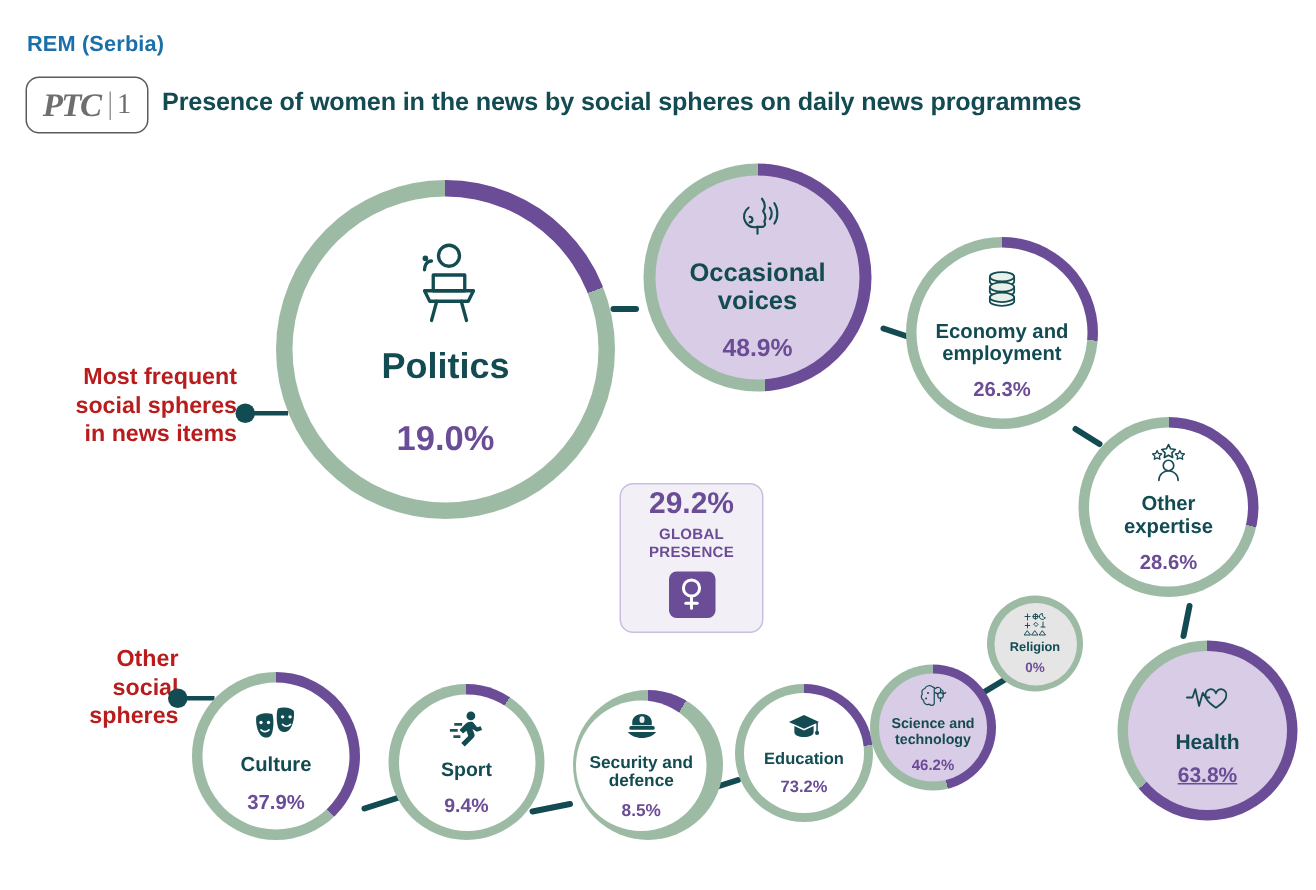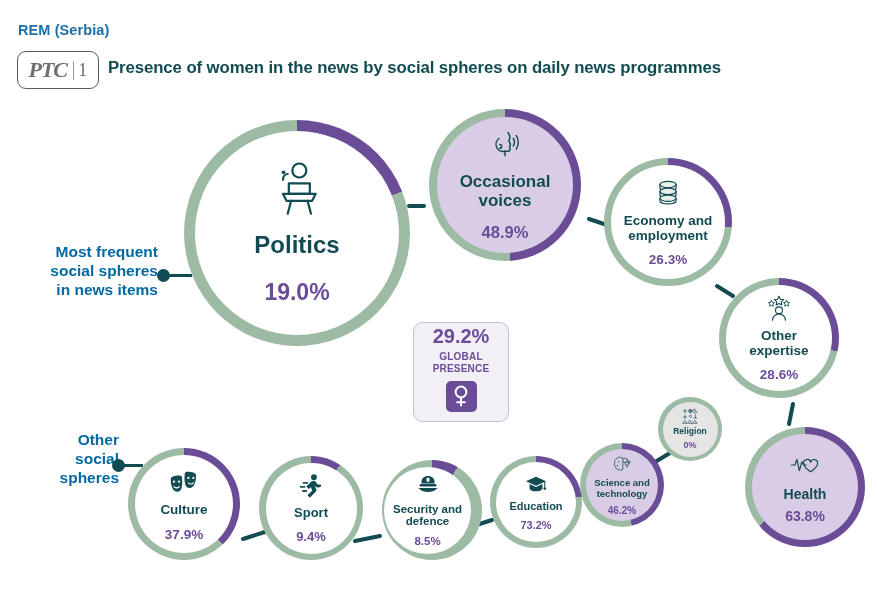--- a/index.html
+++ b/index.html
@@ -32,21 +32,21 @@
   .logo-num { font-family:"Liberation Serif", serif; font-size: 19px; color:#6e6e6e; font-weight:400; }
   .main-title {
     position: absolute; left: 108px; top: 58px;
     font-size: 16.8px; font-weight: bold; color: #134B52;
     letter-spacing: -0.1px;
   }
 
   
   .callout {
     position: absolute;
-    font-size: 15.5px; font-weight: bold; color: #0369a1;
+    font-size: 15.5px; font-weight: bold; color: #b91c1c;
     line-height: 1.22; text-align: right;
   }
   .callout-dot {
     position: absolute; width: 13px; height: 13px;
     border-radius: 50%; background: #134B52;
   }
   .leader {
     position: absolute; height: 2.6px; background: #134B52;
   }
 
@@ -208,21 +208,21 @@
         </div>
       </div>
       <div class="node" style="left: 745px; top: 427px; width: 120px; height: 120px;">
         <div class="ring" style="background: conic-gradient(rgb(107, 76, 150) 0deg, rgb(107, 76, 150) 229.68deg, rgb(157, 187, 164) 229.68deg, rgb(157, 187, 164) 360deg);"></div>
         <div class="ring-inner" style="left: 7px; top: 7px; width: 106px; height: 106px; background: rgb(217, 204, 230);">
           <span class="nd-icon" style="margin-bottom: 2.52px;"><svg width="30" height="30" viewBox="0 0 48 48" fill="none" stroke="#134B52" stroke-width="1.9" stroke-linecap="round" stroke-linejoin="round">
         <path d="M2 24h6l3-9 4 18 4-14 3 5h4"></path>
         <path d="M33 35c6-4.5 11-8 11-13a5.6 5.6 0 0 0-11-2.4A5.6 5.6 0 0 0 22 22c0 5 5 8.5 11 13z"></path>
       </svg></span>
           <div class="nd-label" style="font-size: 14px; white-space: pre-line; margin-top: 4.2px;">Health</div>
-          <div class="nd-value" style="font-size: 14px; margin-top: 6px;">63.8%</div>
+          <div class="nd-value" style="font-size: 14px; margin-top: 6px; text-decoration: underline;">63.8%</div>
         </div>
       </div>
       <div class="node" style="left: 128px; top: 448px; width: 112px; height: 112px;">
         <div class="ring" style="background: conic-gradient(rgb(107, 76, 150) 0deg, rgb(107, 76, 150) 136.44deg, rgb(157, 187, 164) 136.44deg, rgb(157, 187, 164) 360deg);"></div>
         <div class="ring-inner" style="left: 7px; top: 7px; width: 98px; height: 98px; background: rgb(255, 255, 255);">
           <span class="nd-icon" style="margin-bottom: 2.52px;"><svg width="30" height="30" viewBox="0 0 48 48" fill="#134B52" stroke="none">
         <path d="M26 10c7-2 15 0 17 3 1 6-1 16-5 20-4 3.5-9 2.5-11-1-2.5-4.5-3-17-1-22z"></path>
         <circle cx="31" cy="19" r="1.8" fill="#fff"></circle>
               <circle cx="39" cy="19" r="1.8" fill="#fff"></circle>
         <path d="M31 27c2.5 2.5 6 2.5 8.5 0" stroke="#fff" stroke-width="1.8" fill="none" stroke-linecap="round"></path>

